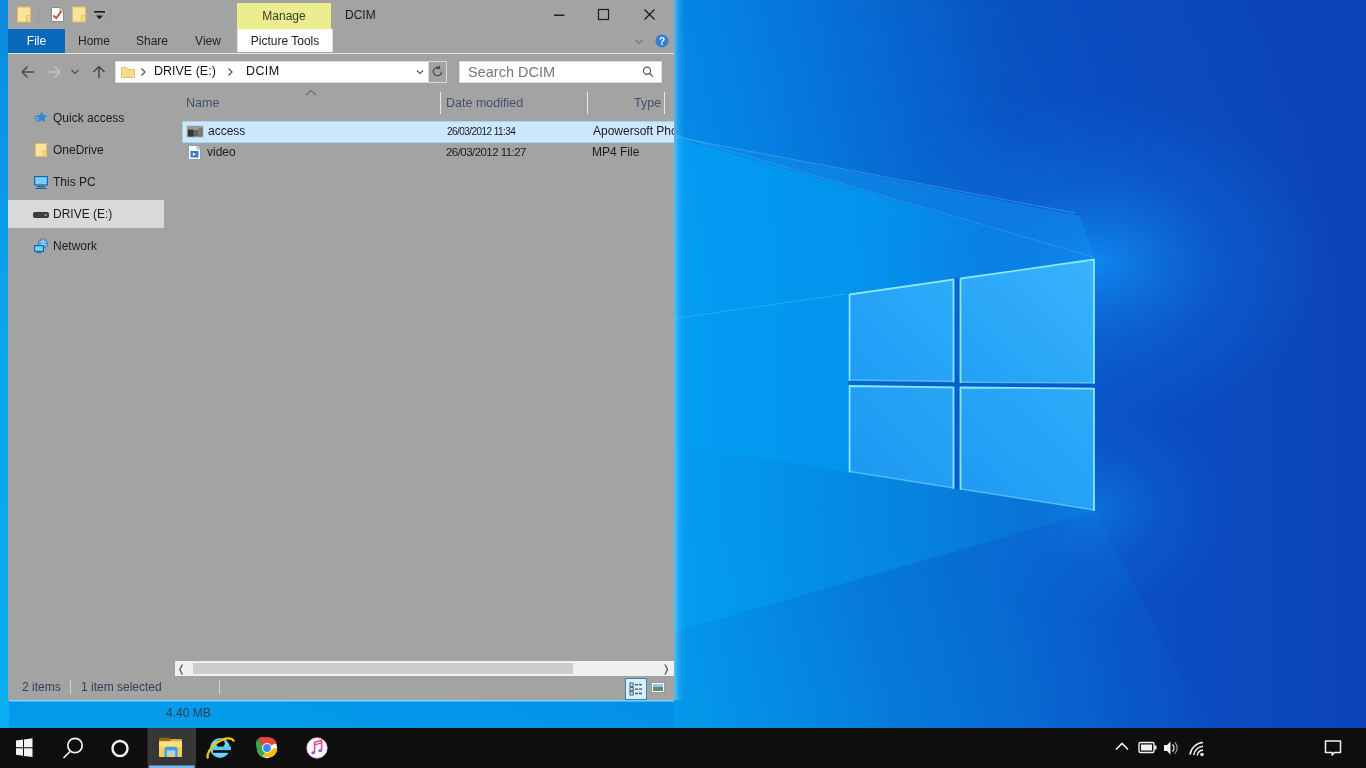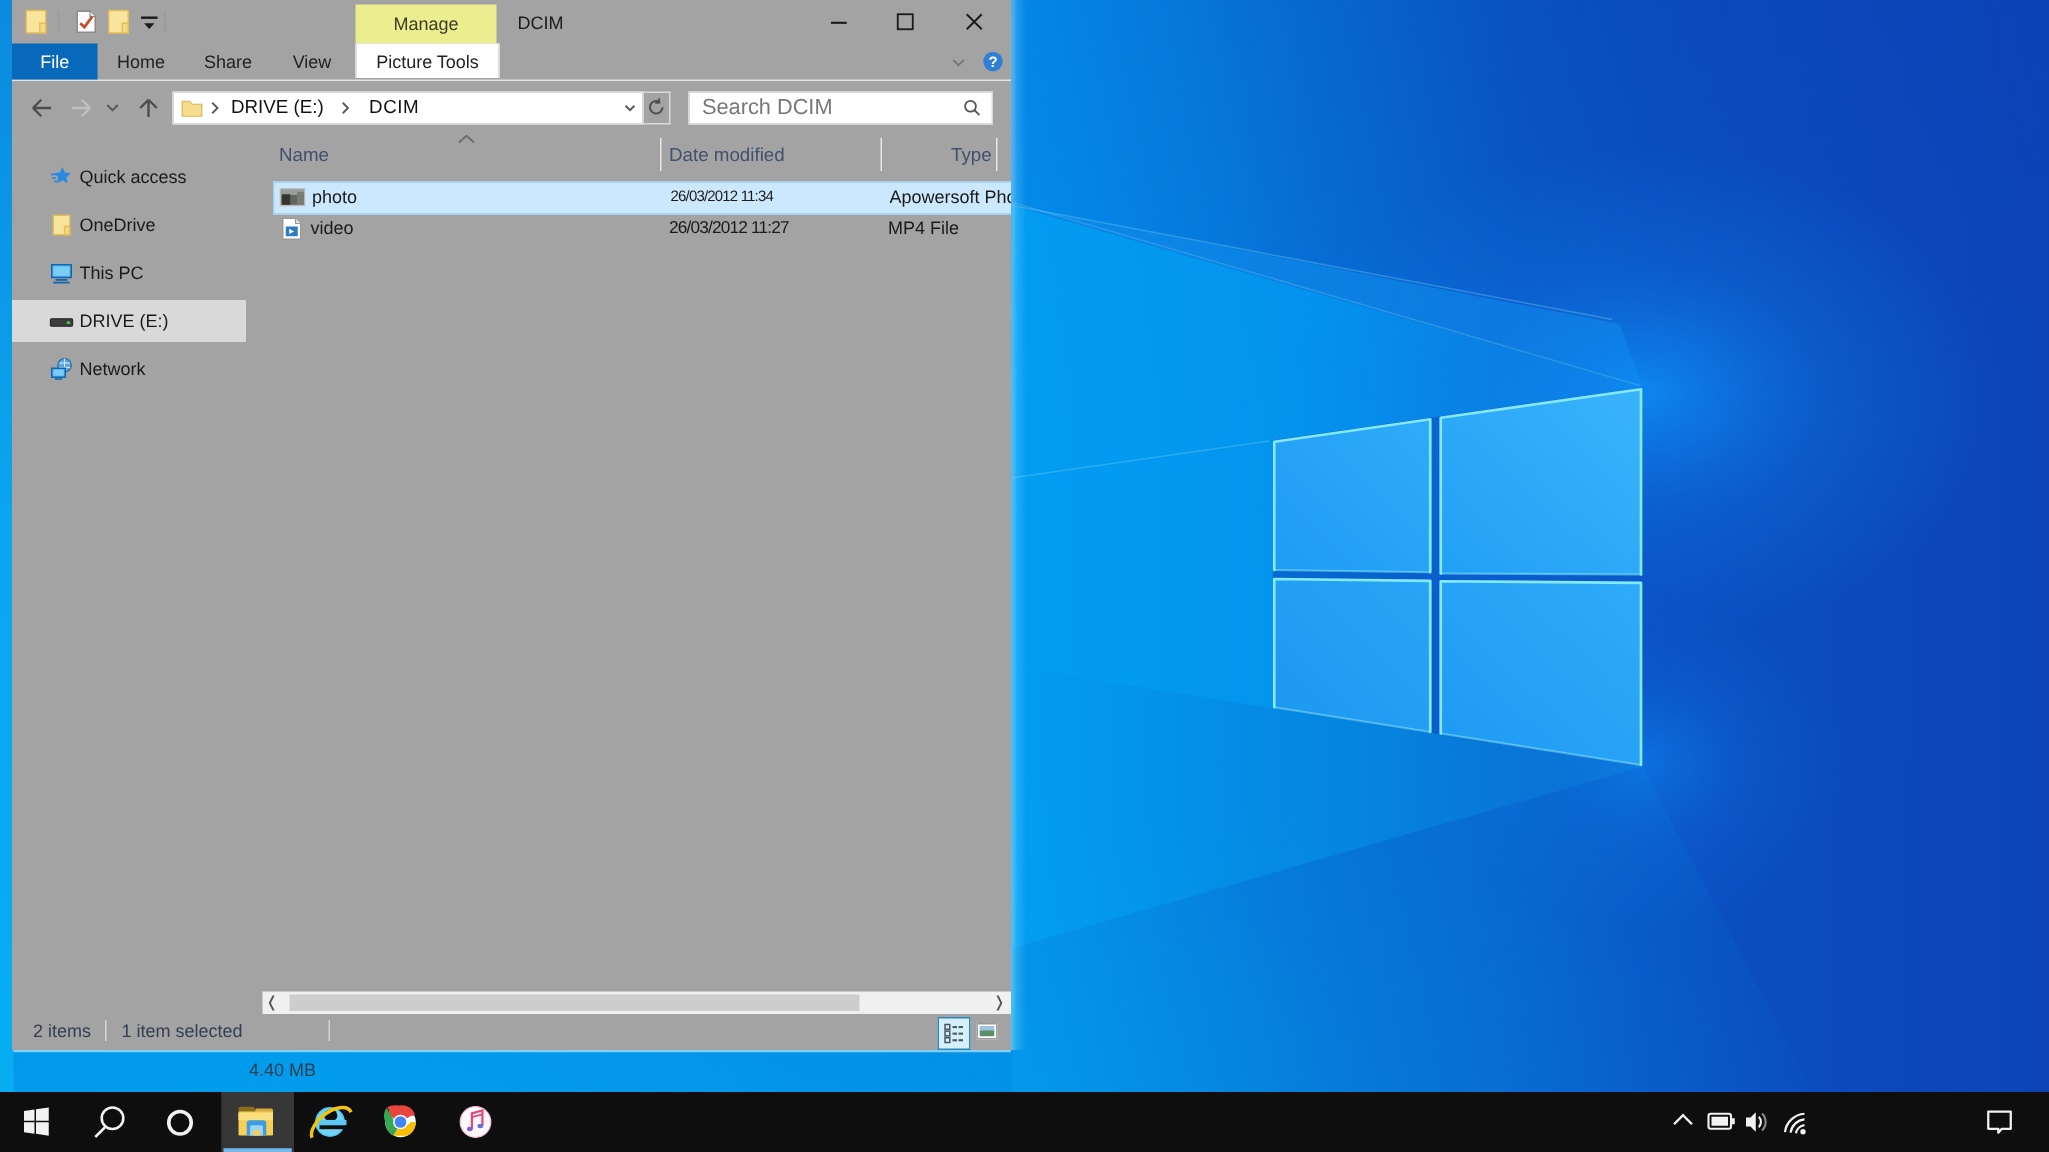--- a/index.html
+++ b/index.html
@@ -298,21 +298,21 @@
     <div class="abs" style="left:490px;top:4px;width:1px;height:22px;background:#e8e8e8;"></div>
 
     <div class="abs" style="left:8px;top:33px;width:492px;height:20px;background:#cce8ff;border-top:1px solid #a4d5f7;border-bottom:1px solid #a4d5f7;border-left:1px solid #a4d5f7;">
       <svg class="abs" style="left:3px;top:3px;width:18px;height:13px;" viewBox="0 0 18 13">
         <rect x="0.5" y="0.5" width="17" height="12" fill="#b9b9b7"></rect>
         <rect x="1.5" y="1.5" width="15" height="10" fill="#62665f"></rect>
         <rect x="1.5" y="1.5" width="15" height="3.5" fill="#9a9e9a"></rect>
         <rect x="2" y="4.5" width="5.5" height="7" fill="#33372f"></rect>
         <rect x="12" y="3" width="4.5" height="8.5" fill="#787c74"></rect>
       </svg>
-      <div class="abs" style="left:25px;top:0;line-height:19px;">photo</div>
+      <div class="abs" style="left:25px;top:0;line-height:19px;">access</div>
       <div class="abs" style="left:264px;top:0;line-height:19px;font-size:10px;letter-spacing:-0.55px;">26/03/2012 11:34</div>
       <div class="abs" style="left:410px;top:0;width:82px;line-height:19px;white-space:nowrap;overflow:hidden;">Apowersoft Photo</div>
     </div>
 
     <div class="abs" style="left:8px;top:54px;width:492px;height:21px;">
       <svg class="abs" style="left:6px;top:3px;width:13px;height:15px;" viewBox="0 0 13 15">
         <path d="M0.5 0.5 h8.5 l3.5 3.5 v10.5 h-12 z" fill="#fff" stroke="#9a9a9a" stroke-width="1"></path>
         <path d="M9 0.5 v3.5 h3.5" fill="#e8e8e8" stroke="#9a9a9a" stroke-width="0.8"></path>
         <rect x="2.5" y="6" width="8" height="6.5" fill="#2e7cc1"></rect>
         <path d="M4.8 7.5 v3.5 l3.2 -1.75 z" fill="#fff"></path>

